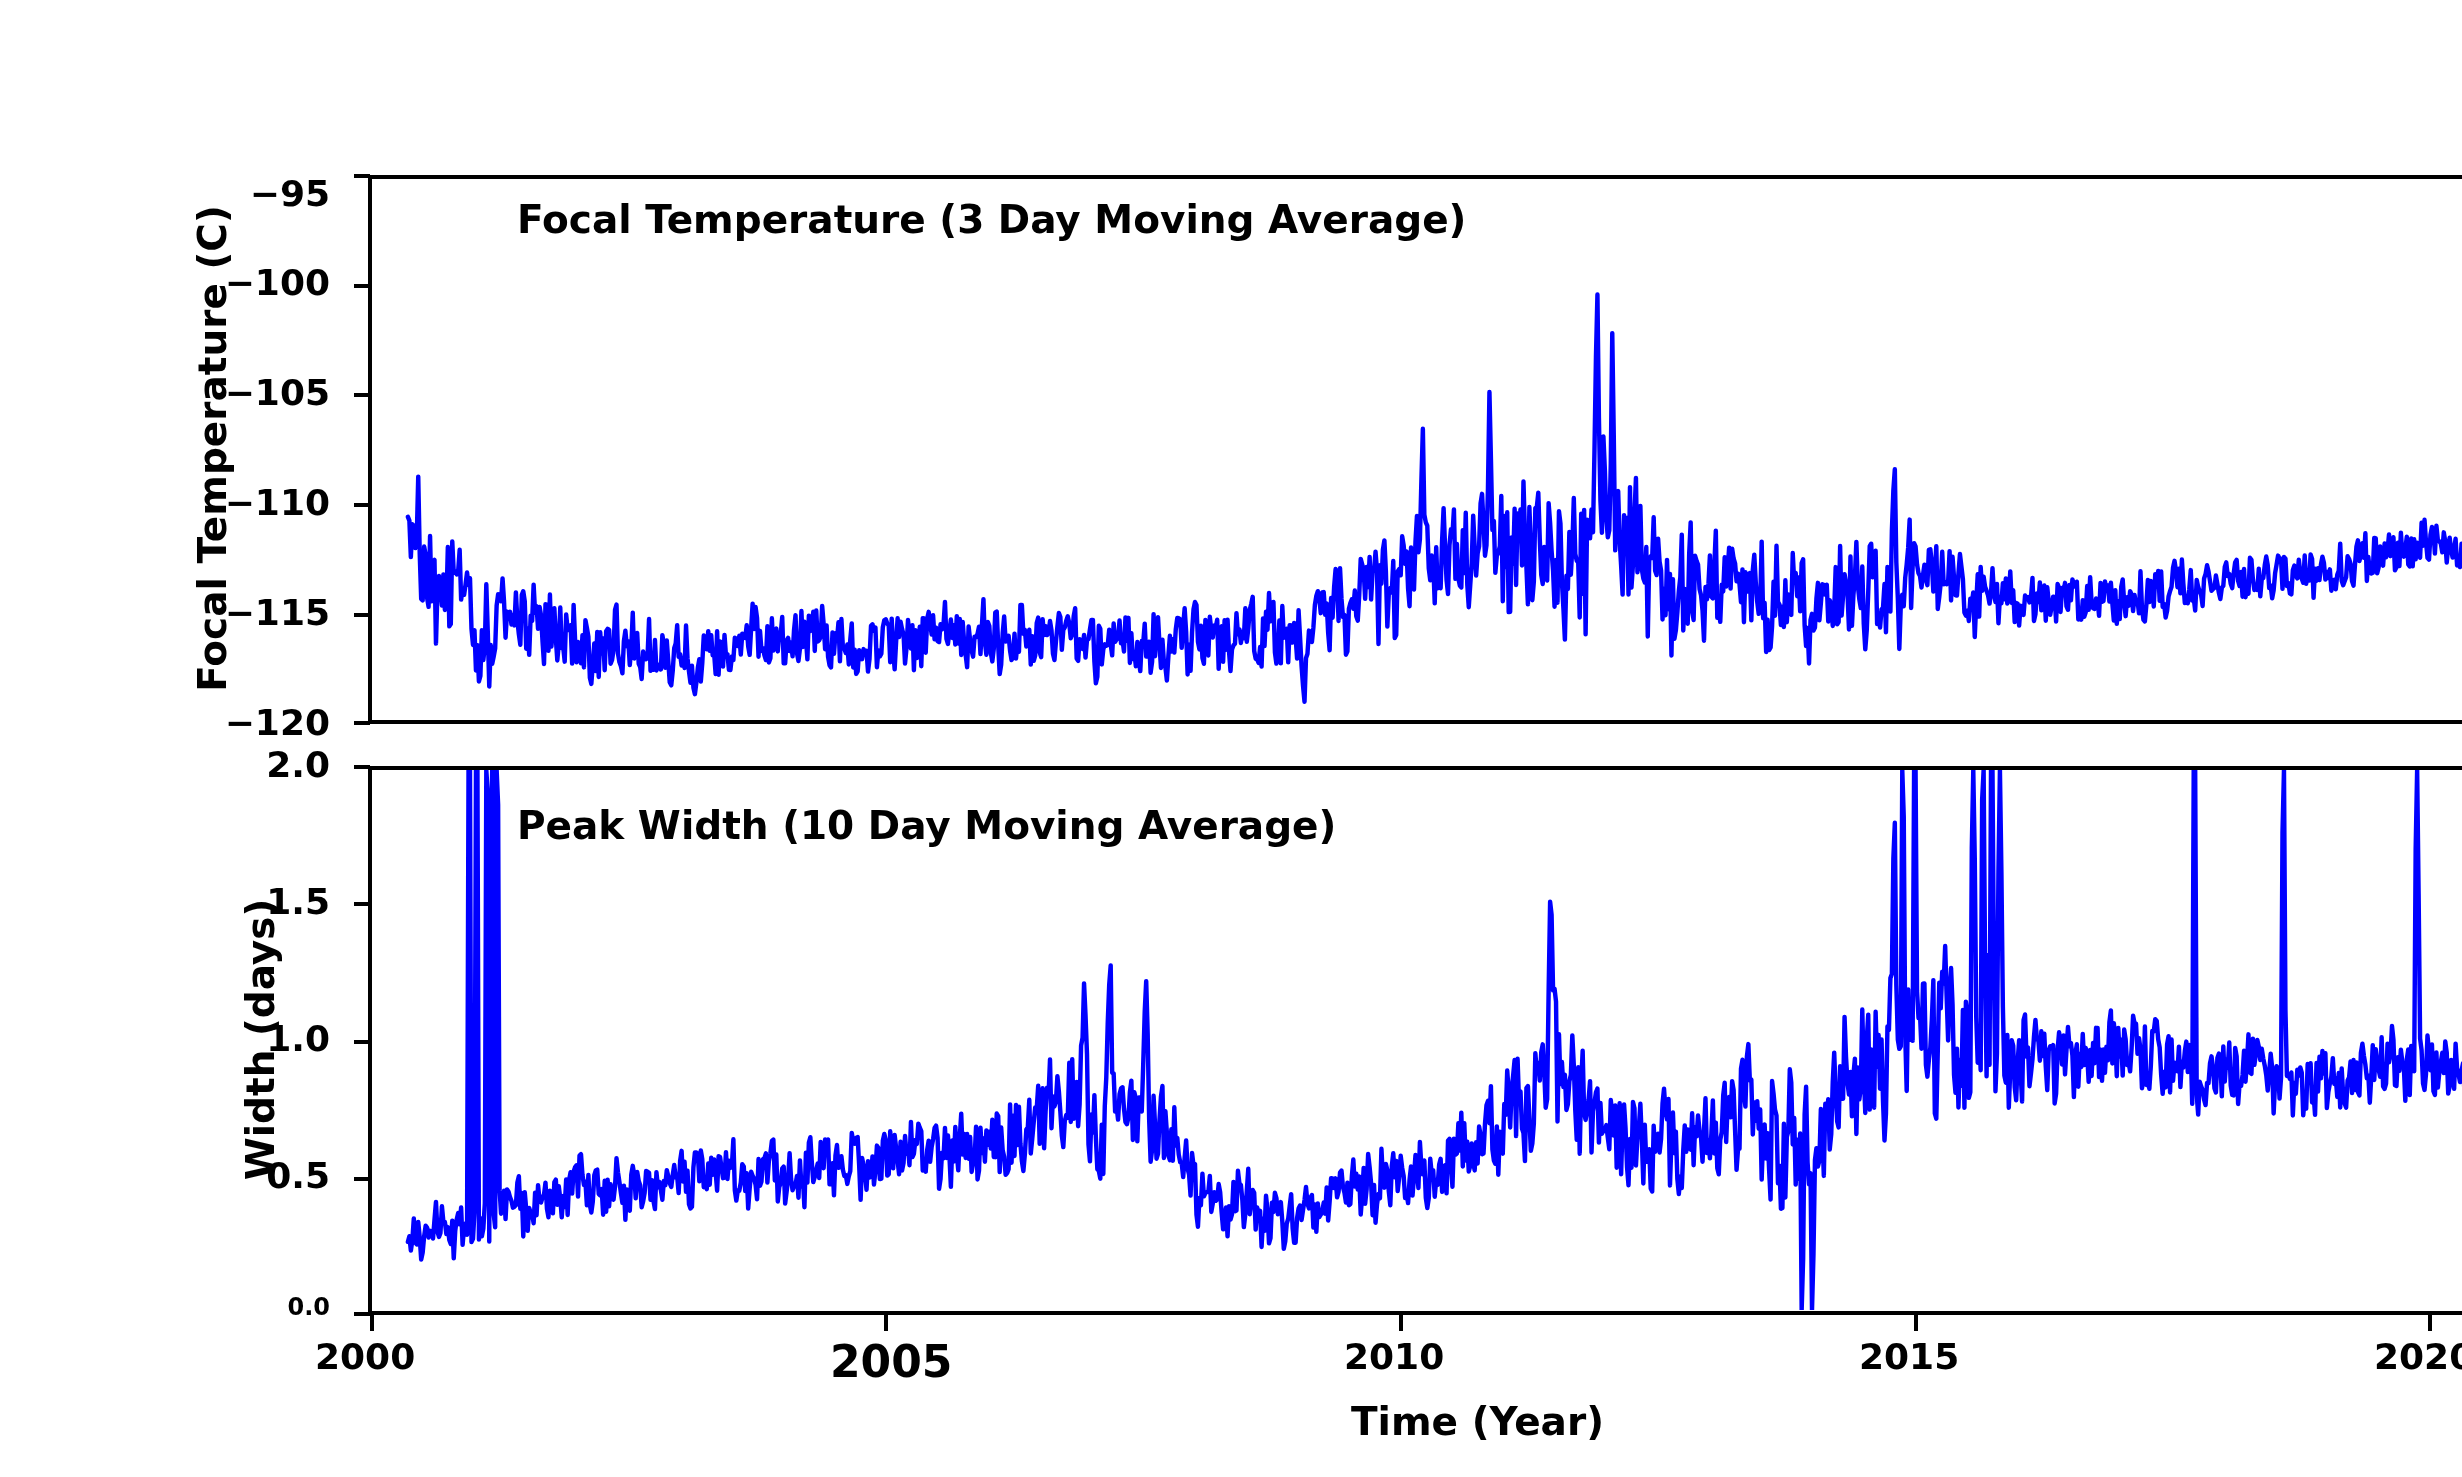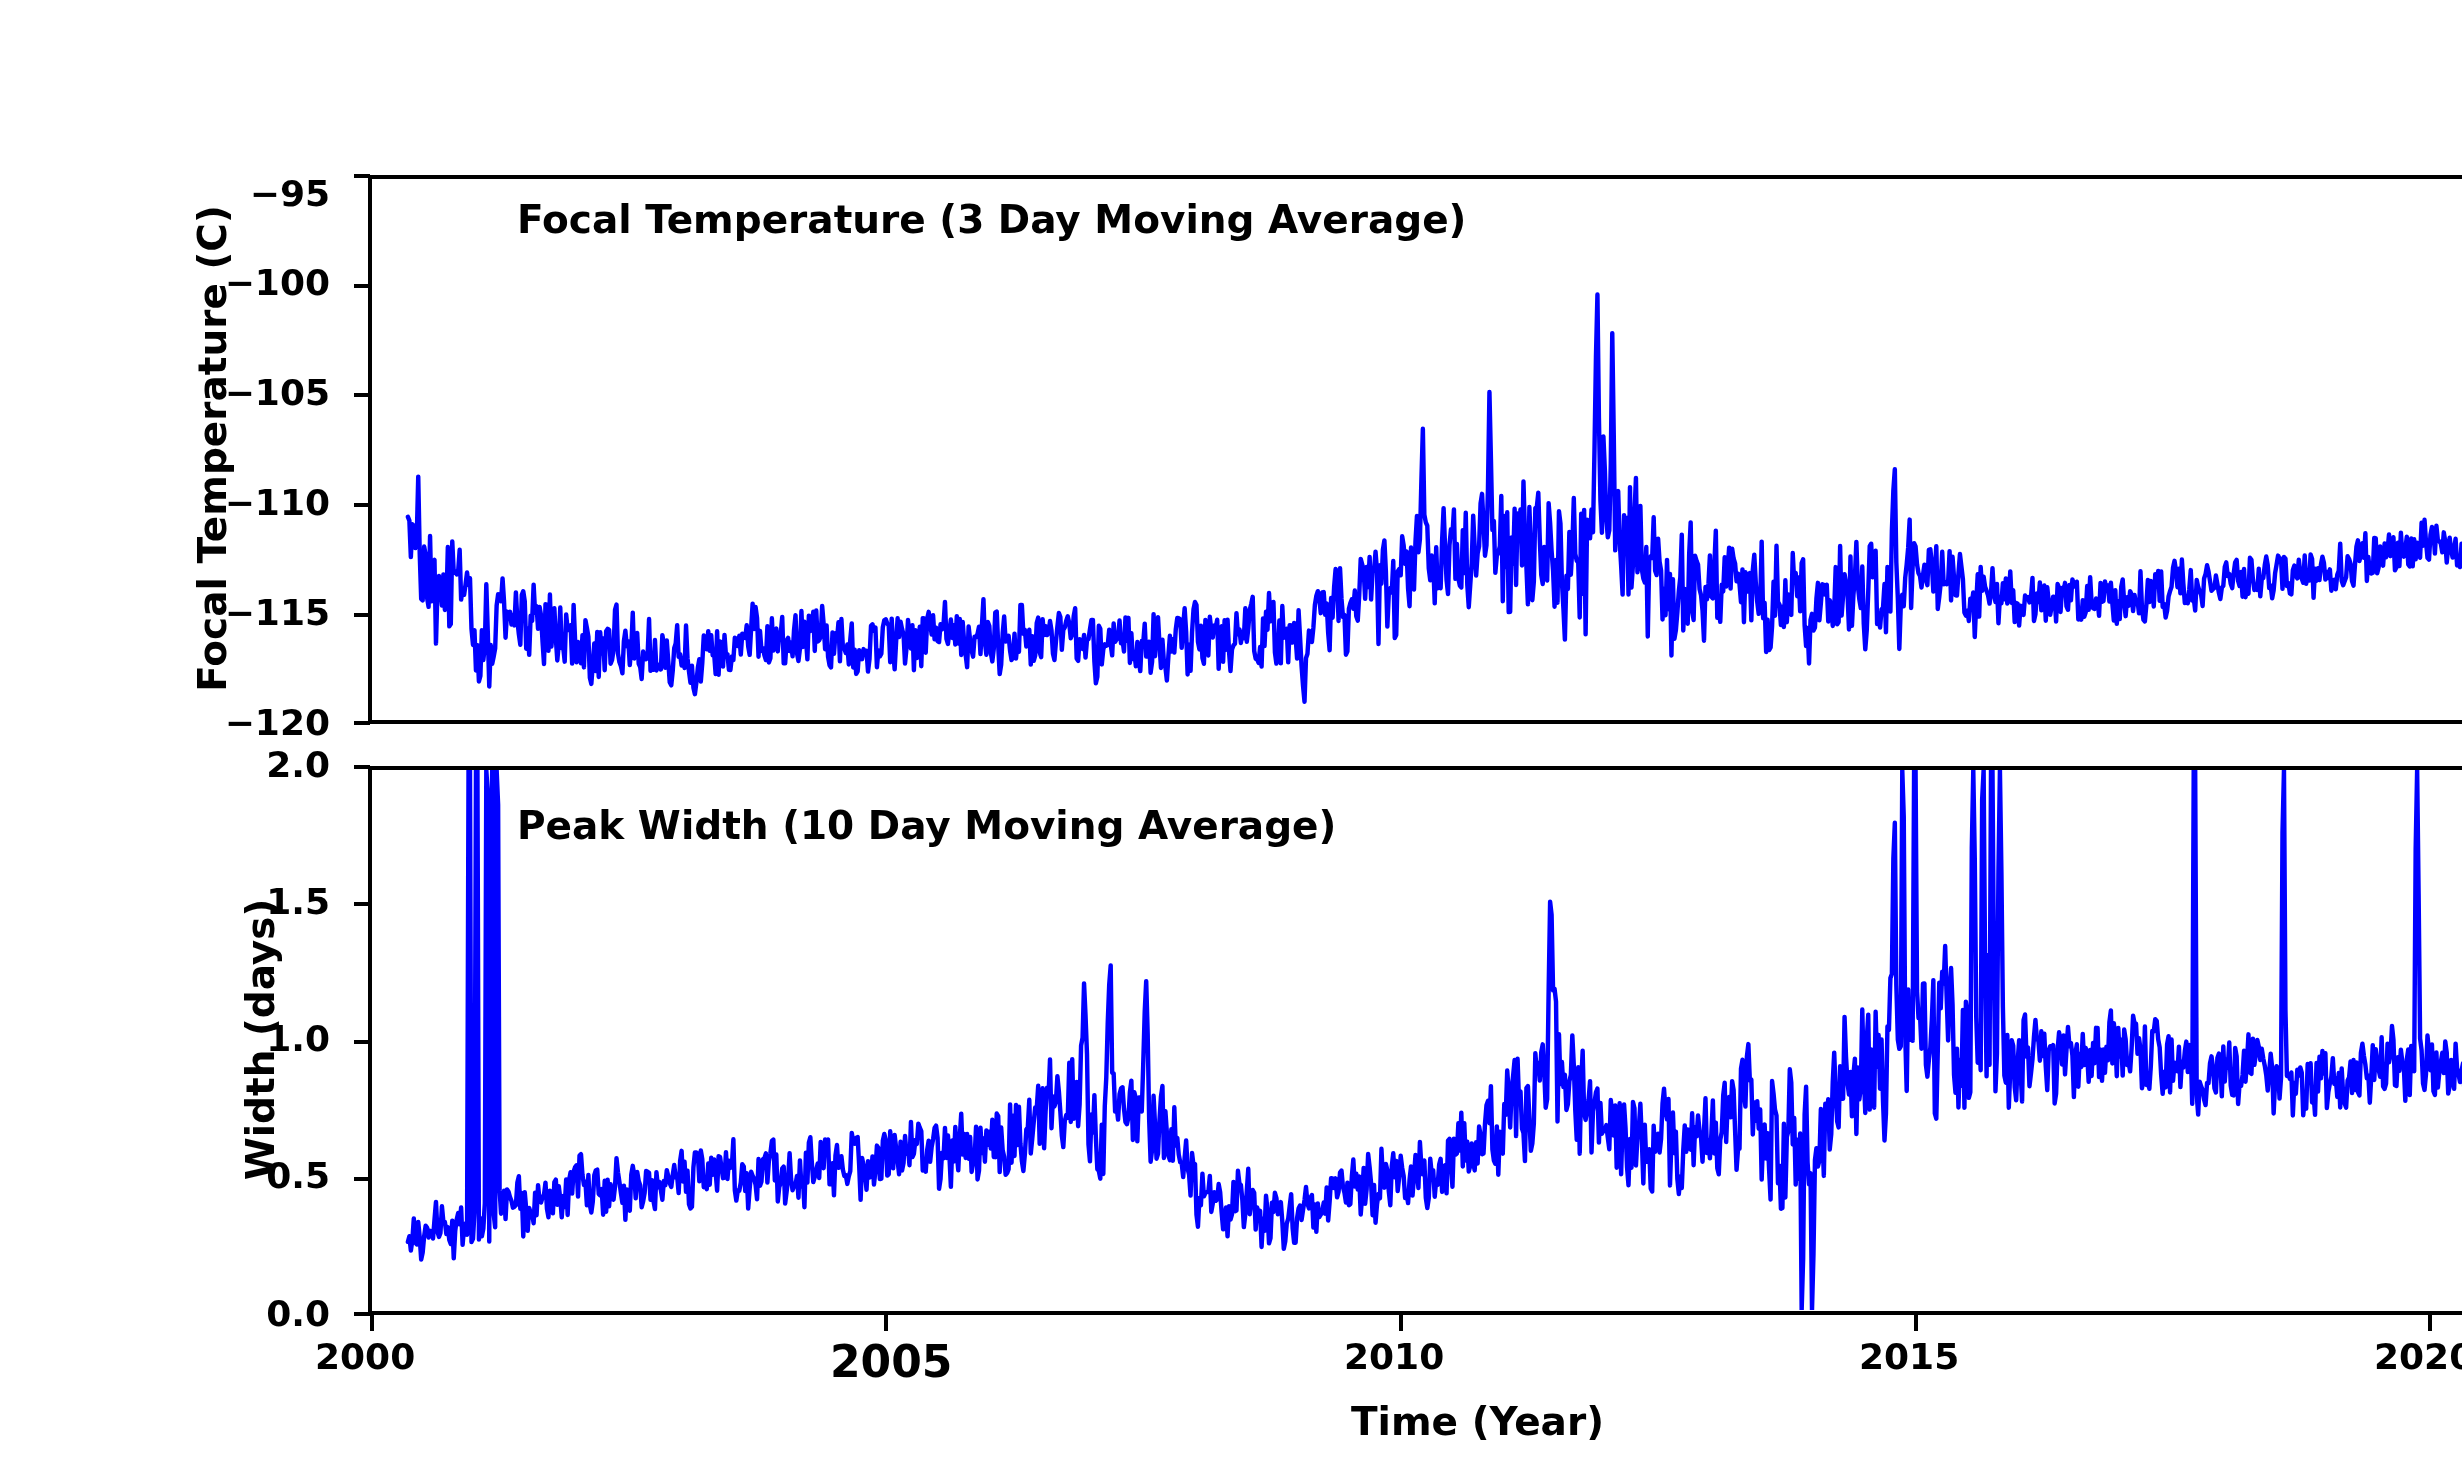--- a/index.html
+++ b/index.html
@@ -75,21 +75,21 @@
     <svg class="plotsvg" id="svg-bot" width="2286" height="540" viewBox="0 0 4642 1097" preserveAspectRatio="none">
       <polyline id="line-bot" fill="none" stroke="#0000ff" stroke-width="9" stroke-linejoin="round" stroke-linecap="round" points="72.9,958.7 75.9,947.1 78.9,976.4 81.9,955.6 84.9,911.0 87.9,960.0 90.9,963.8 93.9,918.1 96.9,949.2 99.9,994.6 102.9,980.3 105.9,947.4 108.9,925.8 111.9,929.5 114.9,949.8 117.9,936.1 120.9,937.5 123.9,951.9 126.9,913.7 129.9,877.3 132.9,937.9 136.0,948.6 139.0,940.4 142.0,886.4 145.0,918.0 148.0,918.2 151.0,942.7 154.0,928.5 157.0,954.6 160.0,963.1 163.0,915.6 166.0,992.1 169.0,936.7 172.0,912.9 175.0,899.8 178.0,923.0 181.0,888.7 184.0,964.7 187.0,927.4 190.0,921.4 193.0,944.0 196.0,0.0 199.0,0.0 202.0,958.8 205.1,952.4 208.1,897.2 211.1,0.0 214.1,0.0 217.1,954.0 220.1,910.4 223.1,947.4 226.1,931.5 229.1,880.5 232.1,0.0 235.1,48.7 238.1,958.0 241.1,181.2 244.1,0.0 247.1,902.3 250.1,929.1 253.1,0.0 256.1,70.7 259.1,854.0 262.1,901.3 265.1,883.4 268.1,854.9 271.2,912.2 274.2,852.0 277.2,856.7 280.2,867.6 283.2,875.2 286.2,889.1 289.2,887.3 292.2,884.3 295.2,838.0 298.2,825.1 301.2,891.6 304.2,859.4 307.2,947.6 310.2,857.6 313.2,892.8 316.2,936.0 319.2,889.5 322.2,899.1 325.2,902.1 328.2,920.8 331.2,858.5 334.2,904.5 337.2,843.5 340.3,874.4 343.3,878.5 346.3,868.0 349.3,862.4 352.3,838.2 355.3,891.7 358.3,908.5 361.3,854.9 364.3,876.0 367.3,900.5 370.3,837.1 373.3,832.1 376.3,883.3 379.3,845.6 382.3,870.4 385.3,908.8 388.3,865.4 391.3,888.0 394.3,831.7 397.3,903.9 400.3,832.8 403.3,816.9 406.4,860.4 409.4,816.1 412.4,806.6 415.4,803.0 418.4,866.7 421.4,783.4 424.4,780.5 427.4,822.4 430.4,842.9 433.4,836.0 436.4,884.5 439.4,822.5 442.4,884.0 445.4,899.0 448.4,876.4 451.4,823.3 454.4,813.6 457.4,811.9 460.4,861.1 463.4,864.2 466.4,851.4 469.4,903.4 472.5,834.4 475.5,897.4 478.5,832.5 481.5,886.3 484.5,841.6 487.5,870.6 490.5,872.7 493.5,846.3 496.5,788.6 499.5,817.1 502.5,837.8 505.5,859.8 508.5,879.3 511.5,844.4 514.5,913.9 517.5,852.1 520.5,886.5 523.5,895.1 526.5,822.1 529.5,804.1 532.5,822.2 535.5,870.0 538.5,816.4 541.6,834.6 544.6,843.5 547.6,888.3 550.6,876.3 553.6,859.0 556.6,814.7 559.6,816.3 562.6,818.5 565.6,873.2 568.6,833.4 571.6,875.9 574.6,891.9 577.6,817.0 580.6,847.7 583.6,836.5 586.6,854.2 589.6,873.0 592.6,834.9 595.6,843.5 598.6,812.9 601.6,825.1 604.6,839.3 607.7,847.1 610.7,822.8 613.7,802.5 616.7,828.0 619.7,825.8 622.7,859.5 625.7,793.8 628.7,773.7 631.7,836.1 634.7,795.8 637.7,856.9 640.7,814.1 643.7,882.4 646.7,890.7 649.7,887.4 652.7,806.9 655.7,776.9 658.7,776.8 661.7,780.1 664.7,835.7 667.7,772.9 670.7,790.4 673.7,847.6 676.8,841.7 679.8,851.5 682.8,799.4 685.8,842.5 688.8,787.7 691.8,822.4 694.8,791.3 697.8,816.8 700.8,854.6 703.8,784.7 706.8,786.2 709.8,808.3 712.8,829.2 715.8,828.3 718.8,776.4 721.8,830.8 724.8,793.8 727.8,808.4 730.8,804.2 733.8,750.2 736.8,853.9 739.8,874.7 742.9,853.6 745.9,854.5 748.9,837.9 751.9,800.9 754.9,805.3 757.9,855.3 760.9,819.3 763.9,891.0 766.9,850.1 769.9,816.3 772.9,824.4 775.9,829.9 778.9,842.4 781.9,872.0 784.9,790.4 787.9,844.9 790.9,835.9 793.9,790.5 796.9,788.7 799.9,778.8 802.9,838.2 805.9,794.5 809.0,778.8 812.0,753.5 815.0,750.8 818.0,833.8 821.0,781.2 824.0,876.5 827.0,846.9 830.0,838.8 833.0,809.4 836.0,805.8 839.0,880.8 842.0,856.2 845.0,830.1 848.0,778.3 851.0,830.9 854.0,853.7 857.0,845.1 860.0,842.4 863.0,824.7 866.0,868.8 869.0,793.0 872.0,846.0 875.0,828.9 878.1,888.1 881.1,777.5 884.1,838.2 887.1,756.9 890.1,746.0 893.1,796.9 896.1,837.0 899.1,826.8 902.1,813.0 905.1,799.4 908.1,828.8 911.1,755.6 914.1,795.2 917.1,808.9 920.1,750.5 923.1,773.0 926.1,750.5 929.1,841.7 932.1,841.5 935.1,798.8 938.1,864.2 941.1,783.1 944.2,761.9 947.2,808.2 950.2,806.5 953.2,784.8 956.2,812.2 959.2,824.6 962.2,823.3 965.2,840.9 968.2,825.4 971.2,814.8 974.2,737.3 977.2,754.7 980.2,759.0 983.2,747.5 986.2,745.6 989.2,802.3 992.2,873.2 995.2,788.0 998.2,803.3 1001.2,822.0 1004.2,852.7 1007.2,794.6 1010.2,827.8 1013.3,826.4 1016.3,784.9 1019.3,842.1 1022.3,813.9 1025.3,763.0 1028.3,767.6 1031.3,831.1 1034.3,830.0 1037.3,753.2 1040.3,739.5 1043.3,752.2 1046.3,823.9 1049.3,821.2 1052.3,734.0 1055.3,770.7 1058.3,809.1 1061.3,741.3 1064.3,767.9 1067.3,793.7 1070.3,821.2 1073.3,755.2 1076.3,813.6 1079.4,797.8 1082.4,743.6 1085.4,779.5 1088.4,765.8 1091.4,802.8 1094.4,714.9 1097.4,786.5 1100.4,779.7 1103.4,751.8 1106.4,759.5 1109.4,718.4 1112.4,726.6 1115.4,733.5 1118.4,813.7 1121.4,811.4 1124.4,816.1 1127.4,771.6 1130.4,753.1 1133.4,795.8 1136.4,765.9 1139.4,749.9 1142.4,727.1 1145.4,722.3 1148.5,746.9 1151.5,850.8 1154.5,830.5 1157.5,777.4 1160.5,788.8 1163.5,727.1 1166.5,788.1 1169.5,742.4 1172.5,783.5 1175.5,846.8 1178.5,752.8 1181.5,795.2 1184.5,725.0 1187.5,778.6 1190.5,813.2 1193.5,746.8 1196.5,698.1 1199.5,781.2 1202.5,739.4 1205.5,788.1 1208.5,739.6 1211.5,789.7 1214.6,745.6 1217.6,816.6 1220.6,799.2 1223.6,789.1 1226.6,724.7 1229.6,831.9 1232.6,814.1 1235.6,726.7 1238.6,778.1 1241.6,748.4 1244.6,795.8 1247.6,732.1 1250.6,761.3 1253.6,734.6 1256.6,768.9 1259.6,710.5 1262.6,786.2 1265.6,786.5 1268.6,697.9 1271.6,703.2 1274.6,816.8 1277.6,726.2 1280.7,772.6 1283.7,785.5 1286.7,822.4 1289.7,818.9 1292.7,811.1 1295.7,679.3 1298.7,797.8 1301.7,702.1 1304.7,784.1 1307.7,680.6 1310.7,762.0 1313.7,684.2 1316.7,758.7 1319.7,794.8 1322.7,814.6 1325.7,780.7 1328.7,730.3 1331.7,725.9 1334.7,669.9 1337.7,779.2 1340.7,749.4 1343.7,715.8 1346.7,685.6 1349.8,687.9 1352.8,641.5 1355.8,759.5 1358.8,712.9 1361.8,646.5 1364.8,768.5 1367.8,694.3 1370.8,645.4 1373.8,660.2 1376.8,588.0 1379.8,727.7 1382.8,663.2 1385.8,683.6 1388.8,672.7 1391.8,622.0 1394.8,652.8 1397.8,694.4 1400.8,743.0 1403.8,766.1 1406.8,712.9 1409.8,700.8 1412.8,706.4 1415.9,594.7 1418.9,715.2 1421.9,587.4 1424.9,708.6 1427.9,666.3 1430.9,633.9 1433.9,723.6 1436.9,679.7 1439.9,559.8 1442.9,544.0 1445.9,433.5 1448.9,498.6 1451.9,577.7 1454.9,760.4 1457.9,795.0 1460.9,700.0 1463.9,736.6 1466.9,660.6 1469.9,747.0 1472.9,810.9 1475.9,814.2 1478.9,830.2 1481.9,720.5 1485.0,820.8 1488.0,683.3 1491.0,626.1 1494.0,513.6 1497.0,436.0 1500.0,396.9 1503.0,615.2 1506.0,616.1 1509.0,694.0 1512.0,683.4 1515.0,710.3 1518.0,658.3 1521.0,647.1 1524.0,644.5 1527.0,688.4 1530.0,715.0 1533.0,719.6 1536.0,706.2 1539.0,654.0 1542.0,631.0 1545.0,751.7 1548.0,654.8 1551.1,667.6 1554.1,754.5 1557.1,665.3 1560.1,665.0 1563.1,693.7 1566.1,596.6 1569.1,491.2 1572.1,429.0 1575.1,535.5 1578.1,709.9 1581.1,795.9 1584.1,771.5 1587.1,661.8 1590.1,720.8 1593.1,789.6 1596.1,779.6 1599.1,711.2 1602.1,663.2 1605.1,642.0 1608.1,788.1 1611.1,693.1 1614.1,736.5 1617.2,783.3 1620.2,792.5 1623.2,729.7 1626.2,793.9 1629.2,685.1 1632.2,762.9 1635.2,747.2 1638.2,781.3 1641.2,796.9 1644.2,798.8 1647.2,826.9 1650.2,787.7 1653.2,752.5 1656.2,809.5 1659.2,822.2 1662.2,864.5 1665.2,778.1 1668.2,803.1 1671.2,800.7 1674.2,903.5 1677.2,927.9 1680.2,869.3 1683.2,884.2 1686.3,820.0 1689.3,866.2 1692.3,859.3 1695.3,857.3 1698.3,857.0 1701.3,824.7 1704.3,897.8 1707.3,880.7 1710.3,857.5 1713.3,875.3 1716.3,872.4 1719.3,841.1 1722.3,857.5 1725.3,899.1 1728.3,933.2 1731.3,907.9 1734.3,888.6 1737.3,947.3 1740.3,886.3 1743.3,913.3 1746.3,902.7 1749.3,836.8 1752.4,896.4 1755.4,894.9 1758.4,814.2 1761.4,839.9 1764.4,843.1 1767.4,874.1 1770.4,928.7 1773.4,902.5 1776.4,855.2 1779.4,810.0 1782.4,902.4 1785.4,878.4 1788.4,853.3 1791.4,859.0 1794.4,933.6 1797.4,888.6 1800.4,904.1 1803.4,895.5 1806.4,968.9 1809.4,911.1 1812.4,936.1 1815.4,865.0 1818.4,893.9 1821.5,961.7 1824.5,951.0 1827.5,878.9 1830.5,897.8 1833.5,858.8 1836.5,869.5 1839.5,902.6 1842.5,893.6 1845.5,877.8 1848.5,917.5 1851.5,972.7 1854.5,957.4 1857.5,921.5 1860.5,911.4 1863.5,885.9 1866.5,861.6 1869.5,931.5 1872.5,960.4 1875.5,960.3 1878.5,910.1 1881.5,890.9 1884.5,884.8 1887.6,914.2 1890.6,893.5 1893.6,873.7 1896.6,846.9 1899.6,880.7 1902.6,890.7 1905.6,868.8 1908.6,863.3 1911.6,929.7 1914.6,882.7 1917.6,938.3 1920.6,880.4 1923.6,908.1 1926.6,903.3 1929.6,897.3 1932.6,878.8 1935.6,901.3 1938.6,847.9 1941.6,915.1 1944.6,876.8 1947.6,829.3 1950.6,829.6 1953.7,849.1 1956.7,829.5 1959.7,868.1 1962.7,857.3 1965.7,817.9 1968.7,813.8 1971.7,847.6 1974.7,858.5 1977.7,878.5 1980.7,838.3 1983.7,884.1 1986.7,881.6 1989.7,825.6 1992.7,791.3 1995.7,846.3 1998.7,820.3 2001.7,852.3 2004.7,825.7 2007.7,902.9 2010.7,865.3 2013.7,808.4 2016.7,881.4 2019.7,851.9 2022.8,780.0 2025.8,807.1 2028.8,839.2 2031.8,904.5 2034.8,842.8 2037.8,919.8 2040.8,882.8 2043.8,861.3 2046.8,870.1 2049.8,769.5 2052.8,829.3 2055.8,848.5 2058.8,800.3 2061.8,813.3 2064.8,856.8 2067.8,884.2 2070.8,805.1 2073.8,778.7 2076.8,827.6 2079.8,794.2 2082.8,855.4 2085.8,827.4 2088.9,783.5 2091.9,808.3 2094.9,824.5 2097.9,869.6 2100.9,861.6 2103.9,879.9 2106.9,832.5 2109.9,805.2 2112.9,864.7 2115.9,826.5 2118.9,782.2 2121.9,815.0 2124.9,849.1 2127.9,755.7 2130.9,804.8 2133.9,821.3 2136.9,793.4 2139.9,869.2 2142.9,889.9 2145.9,869.6 2148.9,789.8 2151.9,820.2 2154.9,813.4 2158.0,866.9 2161.0,832.5 2164.0,842.9 2167.0,801.7 2170.0,790.0 2173.0,857.1 2176.0,812.2 2179.0,802.8 2182.0,860.0 2185.0,753.0 2188.0,749.3 2191.0,802.5 2194.0,846.7 2197.0,748.8 2200.0,781.4 2203.0,779.1 2206.0,717.7 2209.0,773.0 2212.0,696.0 2215.0,805.5 2218.0,717.5 2221.0,793.3 2224.1,755.3 2227.1,815.7 2230.1,804.4 2233.1,758.5 2236.1,797.5 2239.1,813.4 2242.1,755.9 2245.1,799.3 2248.1,724.4 2251.1,741.4 2254.1,780.5 2257.1,779.1 2260.1,718.5 2263.1,680.9 2266.1,672.1 2269.1,717.5 2272.1,642.3 2275.1,770.8 2278.1,793.4 2281.1,799.8 2284.1,724.1 2287.1,822.1 2290.2,735.0 2293.2,774.6 2296.2,779.2 2299.2,678.6 2302.2,700.7 2305.2,610.6 2308.2,653.5 2311.2,726.1 2314.2,648.7 2317.2,621.2 2320.2,589.2 2323.2,743.8 2326.2,586.6 2329.2,674.2 2332.2,653.1 2335.2,728.6 2338.2,737.7 2341.2,794.5 2344.2,646.3 2347.2,642.2 2350.2,706.5 2353.2,773.7 2356.2,758.9 2359.3,717.6 2362.3,575.2 2365.3,613.2 2368.3,595.0 2371.3,630.9 2374.3,573.4 2377.3,557.3 2380.3,610.9 2383.3,686.2 2386.3,668.4 2389.3,449.0 2392.3,267.5 2395.3,294.2 2398.3,447.6 2401.3,444.5 2404.3,470.4 2407.3,714.1 2410.3,536.7 2413.3,638.0 2416.3,593.3 2419.3,644.0 2422.3,619.2 2425.4,690.7 2428.4,678.7 2431.4,632.3 2434.4,619.4 2437.4,539.2 2440.4,599.3 2443.4,691.5 2446.4,751.4 2449.4,603.9 2452.4,779.4 2455.4,638.5 2458.4,570.2 2461.4,697.3 2464.4,710.8 2467.4,692.5 2470.4,669.5 2473.4,632.3 2476.4,777.1 2479.4,692.9 2482.4,675.5 2485.4,654.7 2488.4,647.1 2491.4,756.9 2494.5,676.3 2497.5,738.8 2500.5,731.0 2503.5,733.3 2506.5,721.3 2509.5,747.1 2512.5,770.4 2515.5,670.4 2518.5,700.5 2521.5,742.6 2524.5,681.4 2527.5,808.0 2530.5,719.0 2533.5,677.0 2536.5,821.1 2539.5,714.4 2542.5,679.3 2545.5,728.3 2548.5,806.5 2551.5,843.5 2554.5,749.8 2557.5,808.1 2560.6,674.3 2563.6,687.2 2566.6,803.5 2569.6,746.0 2572.6,724.0 2575.6,678.0 2578.6,752.0 2581.6,840.1 2584.6,720.8 2587.6,796.1 2590.6,783.8 2593.6,770.2 2596.6,850.2 2599.6,856.1 2602.6,722.4 2605.6,775.5 2608.6,754.2 2611.6,738.9 2614.6,776.9 2617.6,749.8 2620.6,676.8 2623.6,647.5 2626.7,693.0 2629.7,709.7 2632.7,668.5 2635.7,843.9 2638.7,752.6 2641.7,695.8 2644.7,778.4 2647.7,734.8 2650.7,831.1 2653.7,861.3 2656.7,825.6 2659.7,849.2 2662.7,771.6 2665.7,722.1 2668.7,775.6 2671.7,730.1 2674.7,768.7 2677.7,771.2 2680.7,697.4 2683.7,802.8 2686.7,725.6 2689.7,744.2 2692.7,701.7 2695.8,733.5 2698.8,747.4 2701.8,795.7 2704.8,732.6 2707.8,666.9 2710.8,778.2 2713.8,751.3 2716.8,788.9 2719.8,738.2 2722.8,671.2 2725.8,779.2 2728.8,716.3 2731.8,809.0 2734.8,821.3 2737.8,751.1 2740.8,736.0 2743.8,660.9 2746.8,635.4 2749.8,755.8 2752.8,679.3 2755.8,664.2 2758.8,705.5 2761.9,632.2 2764.9,649.6 2767.9,731.7 2770.9,812.4 2773.9,769.9 2776.9,769.5 2779.9,606.4 2782.9,588.7 2785.9,658.5 2788.9,683.8 2791.9,581.9 2794.9,556.8 2797.9,630.8 2800.9,628.9 2803.9,740.5 2806.9,675.4 2809.9,712.8 2812.9,672.9 2815.9,728.8 2818.9,689.8 2821.9,832.0 2824.9,744.1 2827.9,719.9 2831.0,789.2 2834.0,738.0 2837.0,812.6 2840.0,872.6 2843.0,631.8 2846.0,657.0 2849.0,689.9 2852.0,702.0 2855.0,839.4 2858.0,804.1 2861.0,891.3 2864.0,889.8 2867.0,718.7 2870.0,868.3 2873.0,745.7 2876.0,733.8 2879.0,608.0 2882.0,634.6 2885.0,760.8 2888.0,706.9 2891.0,842.3 2894.0,751.2 2897.1,830.4 2900.1,738.5 2903.1,1097.0 2906.1,992.2 2909.1,699.4 2912.1,643.6 2915.1,796.9 2918.1,841.9 2921.1,819.0 2924.1,1097.0 2927.1,983.0 2930.1,792.1 2933.1,768.2 2936.1,805.5 2939.1,793.1 2942.1,688.7 2945.1,735.1 2948.1,824.6 2951.1,677.9 2954.1,701.7 2957.1,668.6 2960.1,771.1 2963.2,739.4 2966.2,634.2 2969.2,574.1 2972.2,655.7 2975.2,714.0 2978.2,726.2 2981.2,601.8 2984.2,619.6 2987.2,667.9 2990.2,501.6 2993.2,583.2 2996.2,635.6 2999.2,659.2 3002.2,613.2 3005.2,703.7 3008.2,619.1 3011.2,586.3 3014.2,739.3 3017.2,604.1 3020.2,669.1 3023.2,645.3 3026.2,486.7 3029.2,615.2 3032.3,696.8 3035.3,546.7 3038.3,496.9 3041.3,689.9 3044.3,567.8 3047.3,592.4 3050.3,686.0 3053.3,491.0 3056.3,602.8 3059.3,538.4 3062.3,647.5 3065.3,547.4 3068.3,672.7 3071.3,752.7 3074.3,697.9 3077.3,521.1 3080.3,528.1 3083.3,422.8 3086.3,414.5 3089.3,179.8 3092.3,107.1 3095.3,436.2 3098.4,547.8 3101.4,566.5 3104.4,561.3 3107.4,0.0 3110.4,94.7 3113.4,538.7 3116.4,652.1 3119.4,445.7 3122.4,548.3 3125.4,489.9 3128.4,550.3 3131.4,0.0 3134.4,0.0 3137.4,448.9 3140.4,504.2 3143.4,496.1 3146.4,566.3 3149.4,434.2 3152.4,433.5 3155.4,599.4 3158.4,623.0 3161.4,589.5 3164.4,564.0 3167.5,506.3 3170.5,426.8 3173.5,697.6 3176.5,708.3 3179.5,571.3 3182.5,432.1 3185.5,484.3 3188.5,409.9 3191.5,433.8 3194.5,357.7 3197.5,460.0 3200.5,549.6 3203.5,450.5 3206.5,402.4 3209.5,476.7 3212.5,619.1 3215.5,655.7 3218.5,566.2 3221.5,685.5 3224.5,588.7 3227.5,641.7 3230.5,487.7 3233.6,686.0 3236.6,470.6 3239.6,492.9 3242.6,666.0 3245.6,654.3 3248.6,158.3 3251.6,0.0 3254.6,179.0 3257.6,501.5 3260.6,594.8 3263.6,534.2 3266.6,610.0 3269.6,59.7 3272.6,0.0 3275.6,399.8 3278.6,622.1 3281.6,375.6 3284.6,598.8 3287.6,0.0 3290.6,0.0 3293.6,408.6 3296.6,652.8 3299.7,575.3 3302.7,207.5 3305.7,0.0 3308.7,207.0 3311.7,481.7 3314.7,620.5 3317.7,635.2 3320.7,538.4 3323.7,686.2 3326.7,610.3 3329.7,549.0 3332.7,560.1 3335.7,644.5 3338.7,670.9 3341.7,593.1 3344.7,548.7 3347.7,614.8 3350.7,673.7 3353.7,508.2 3356.7,496.7 3359.7,582.6 3362.7,563.7 3365.7,642.5 3368.8,616.1 3371.8,587.7 3374.8,542.4 3377.8,507.7 3380.8,546.9 3383.8,548.5 3386.8,590.5 3389.8,530.8 3392.8,581.3 3395.8,535.5 3398.8,602.8 3401.8,650.4 3404.8,570.1 3407.8,561.0 3410.8,564.3 3413.8,558.8 3416.8,677.4 3419.8,657.4 3422.8,568.5 3425.8,532.9 3428.8,551.5 3431.8,598.2 3434.9,539.4 3437.9,618.4 3440.9,568.1 3443.9,521.9 3446.9,561.2 3449.9,554.5 3452.9,579.9 3455.9,664.5 3458.9,576.8 3461.9,557.1 3464.9,643.5 3467.9,577.1 3470.9,603.4 3473.9,536.1 3476.9,599.5 3479.9,564.7 3482.9,577.6 3485.9,633.5 3488.9,568.6 3491.9,621.5 3494.9,554.5 3497.9,595.6 3500.9,523.8 3504.0,524.0 3507.0,623.8 3510.0,568.0 3513.0,631.6 3516.0,567.6 3519.0,615.2 3522.0,561.9 3525.0,589.8 3528.0,512.4 3531.0,488.4 3534.0,596.3 3537.0,514.6 3540.0,543.6 3543.0,622.0 3546.0,523.8 3549.0,582.2 3552.0,548.1 3555.0,620.8 3558.0,527.1 3561.0,547.0 3564.0,599.5 3567.0,594.2 3570.1,612.2 3573.1,565.4 3576.1,499.2 3579.1,514.7 3582.1,515.5 3585.1,576.5 3588.1,544.7 3591.1,566.8 3594.1,646.6 3597.1,629.0 3600.1,521.2 3603.1,639.8 3606.1,628.4 3609.1,647.6 3612.1,602.0 3615.1,530.1 3618.1,531.3 3621.1,506.1 3624.1,509.7 3627.1,547.4 3630.1,563.5 3633.1,619.6 3636.2,657.7 3639.2,612.7 3642.2,644.8 3645.2,557.0 3648.2,540.7 3651.2,655.0 3654.2,547.4 3657.2,631.4 3660.2,594.8 3663.2,600.5 3666.2,612.1 3669.2,562.2 3672.2,644.1 3675.2,593.3 3678.2,604.6 3681.2,571.0 3684.2,551.7 3687.2,613.7 3690.2,558.4 3693.2,567.8 3696.2,678.2 3699.2,0.0 3702.2,0.0 3705.3,660.1 3708.3,700.0 3711.3,633.1 3714.3,642.9 3717.3,650.0 3720.3,669.9 3723.3,680.7 3726.3,635.6 3729.3,636.1 3732.3,595.8 3735.3,581.7 3738.3,603.5 3741.3,646.4 3744.3,655.0 3747.3,585.1 3750.3,576.2 3753.3,590.9 3756.3,662.9 3759.3,561.6 3762.3,633.0 3765.3,588.8 3768.3,605.0 3771.4,553.7 3774.4,641.4 3777.4,660.2 3780.4,661.1 3783.4,564.5 3786.4,581.8 3789.4,678.5 3792.4,636.7 3795.4,641.6 3798.4,619.6 3801.4,570.4 3804.4,633.2 3807.4,591.9 3810.4,537.0 3813.4,614.7 3816.4,617.2 3819.4,545.7 3822.4,599.0 3825.4,577.4 3828.4,548.6 3831.4,562.3 3834.4,589.2 3837.4,566.4 3840.5,586.3 3843.5,600.7 3846.5,619.9 3849.5,651.0 3852.5,614.5 3855.5,576.4 3858.5,604.1 3861.5,697.8 3864.5,634.1 3867.5,601.9 3870.5,606.0 3873.5,667.6 3876.5,625.8 3879.5,127.0 3882.5,0.0 3885.5,488.6 3888.5,621.5 3891.5,617.6 3894.5,627.6 3897.5,614.5 3900.5,701.7 3903.5,635.8 3906.6,657.6 3909.6,608.8 3912.6,621.0 3915.6,604.1 3918.6,614.8 3921.6,701.5 3924.6,667.9 3927.6,688.0 3930.6,597.4 3933.6,631.5 3936.6,595.7 3939.6,675.4 3942.6,658.5 3945.6,700.5 3948.6,595.3 3951.6,653.2 3954.6,582.7 3957.6,626.5 3960.6,570.7 3963.6,616.7 3966.6,575.5 3969.6,686.9 3972.6,654.5 3975.7,636.6 3978.7,622.5 3981.7,585.4 3984.7,637.8 3987.7,626.1 3990.7,664.1 3993.7,615.7 3996.7,685.5 3999.7,606.1 4002.7,659.3 4005.7,677.3 4008.7,685.9 4011.7,630.9 4014.7,624.5 4017.7,592.2 4020.7,656.4 4023.7,589.2 4026.7,650.0 4029.7,594.3 4032.7,654.5 4035.7,661.1 4038.7,574.6 4041.8,555.9 4044.8,580.6 4047.8,598.6 4050.8,626.3 4053.8,620.6 4056.8,675.8 4059.8,622.3 4062.8,559.1 4065.8,629.6 4068.8,567.0 4071.8,592.7 4074.8,608.9 4077.8,623.2 4080.8,543.0 4083.8,642.6 4086.8,647.8 4089.8,637.1 4092.8,555.8 4095.8,593.9 4098.8,577.3 4101.8,520.2 4104.8,547.9 4107.9,640.5 4110.9,641.9 4113.9,583.5 4116.9,611.2 4119.9,568.1 4122.9,593.3 4125.9,602.9 4128.9,672.1 4131.9,587.8 4134.9,567.6 4137.9,660.4 4140.9,560.5 4143.9,565.3 4146.9,612.1 4149.9,161.7 4152.9,0.0 4155.9,251.3 4158.9,545.3 4161.9,569.1 4164.9,637.1 4167.9,650.0 4170.9,617.5 4173.9,539.3 4177.0,572.1 4180.0,610.0 4183.0,557.7 4186.0,652.7 4189.0,660.1 4192.0,573.8 4195.0,644.9 4198.0,613.5 4201.0,593.2 4204.0,574.6 4207.0,615.8 4210.0,551.7 4213.0,574.1 4216.0,657.4 4219.0,641.4 4222.0,588.9 4225.0,612.4 4228.0,647.7 4231.0,555.8 4234.0,605.7 4237.0,618.8 4240.0,634.0 4243.1,611.0 4246.1,595.5 4249.1,656.8 4252.1,642.7 4255.1,611.8 4258.1,664.4 4261.1,622.0 4264.1,592.2 4267.1,628.8 4270.1,616.0 4273.1,636.5 4276.1,597.0 4279.1,652.7 4282.1,578.5 4285.1,610.0 4288.1,663.8 4291.1,651.3 4294.1,629.5 4297.1,641.5 4300.1,719.8 4303.1,678.6 4306.1,673.5 4309.1,737.9 4312.2,712.2 4315.2,649.0 4318.2,685.9 4321.2,583.5 4324.2,584.5 4327.2,587.7 4330.2,562.5 4333.2,684.9 4336.2,691.1 4339.2,651.0 4342.2,604.9 4345.2,654.0 4348.2,622.9 4351.2,631.0 4354.2,699.0 4357.2,709.4 4360.2,659.4 4363.2,632.5 4366.2,616.1 4369.2,658.9 4372.2,654.4 4375.2,703.4 4378.3,594.7 4381.3,0.0 4384.3,73.7 4387.3,746.3 4390.3,632.2 4393.3,712.9 4396.3,664.3 4399.3,708.3 4402.3,669.8 4405.3,656.9 4408.3,658.5 4411.3,689.7 4414.3,635.5 4417.3,612.0 4420.3,680.1 4423.3,720.5 4426.3,661.1 4429.3,706.7 4432.3,630.3 4435.3,596.4 4438.3,618.1 4441.3,617.8 4444.4,705.0 4447.4,690.8 4450.4,615.3 4453.4,665.9 4456.4,732.0 4459.4,711.6 4462.4,659.7 4465.4,656.8 4468.4,646.5 4471.4,723.6 4474.4,684.9 4477.4,636.5 4480.4,668.1 4483.4,663.1 4486.4,627.4 4489.4,639.3 4492.4,721.3 4495.4,629.3 4498.4,612.4 4501.4,614.4 4504.4,655.2 4507.4,581.7 4510.4,639.2 4513.5,626.2 4516.5,625.7 4519.5,650.5 4522.5,663.7 4525.5,683.2 4528.5,619.5 4531.5,691.0 4534.5,632.1 4537.5,654.3 4540.5,680.5 4543.5,642.3 4546.5,648.3 4549.5,684.8 4552.5,1.4 4555.5,0.0 4558.5,581.8 4561.5,605.4 4564.5,584.5 4567.5,681.6 4570.5,632.4 4573.5,616.0 4576.5,596.8 4579.6,592.4"></polyline>
     </svg>
   </div>
   <div class="panel-title" style="left:517px; top:803px; font-size:39px;">Peak Width (10 Day Moving Average)</div>
 
   <div class="tick-lbl" style="right:2625px; top:744px; font-size:36px;">2.0</div>
   <div class="tick-lbl" style="right:2625px; top:881px; font-size:36px;">1.5</div>
   <div class="tick-lbl" style="right:2625px; top:1018px; font-size:36px;">1.0</div>
   <div class="tick-lbl" style="right:2625px; top:1155px; font-size:36px;">0.5</div>
-  <div class="tick-lbl" style="right:2625px; top:1293px; font-size:36px;">0.0</div>
+  <div class="tick-lbl" style="right:2625px; top:1293px; font-size:24px;">0.0</div>
 
   <div class="tick" style="left:354px; top:765px; width:15.8px; height:3.9px;"></div>
   <div class="tick" style="left:354px; top:902px; width:15.8px; height:3.9px;"></div>
   <div class="tick" style="left:354px; top:1040px; width:15.8px; height:3.9px;"></div>
   <div class="tick" style="left:354px; top:1177px; width:15.8px; height:3.9px;"></div>
   <div class="tick" style="left:354px; top:1312px; width:15.8px; height:3.9px;"></div>
 
   <div class="ylab" style="left:39px; top:1017px; width:443px; font-size:39px; transform:rotate(-90deg);">Width (days)</div>
 
   <div class="tick" style="left:370px; top:1315px; width:3.9px; height:15.8px;"></div>

